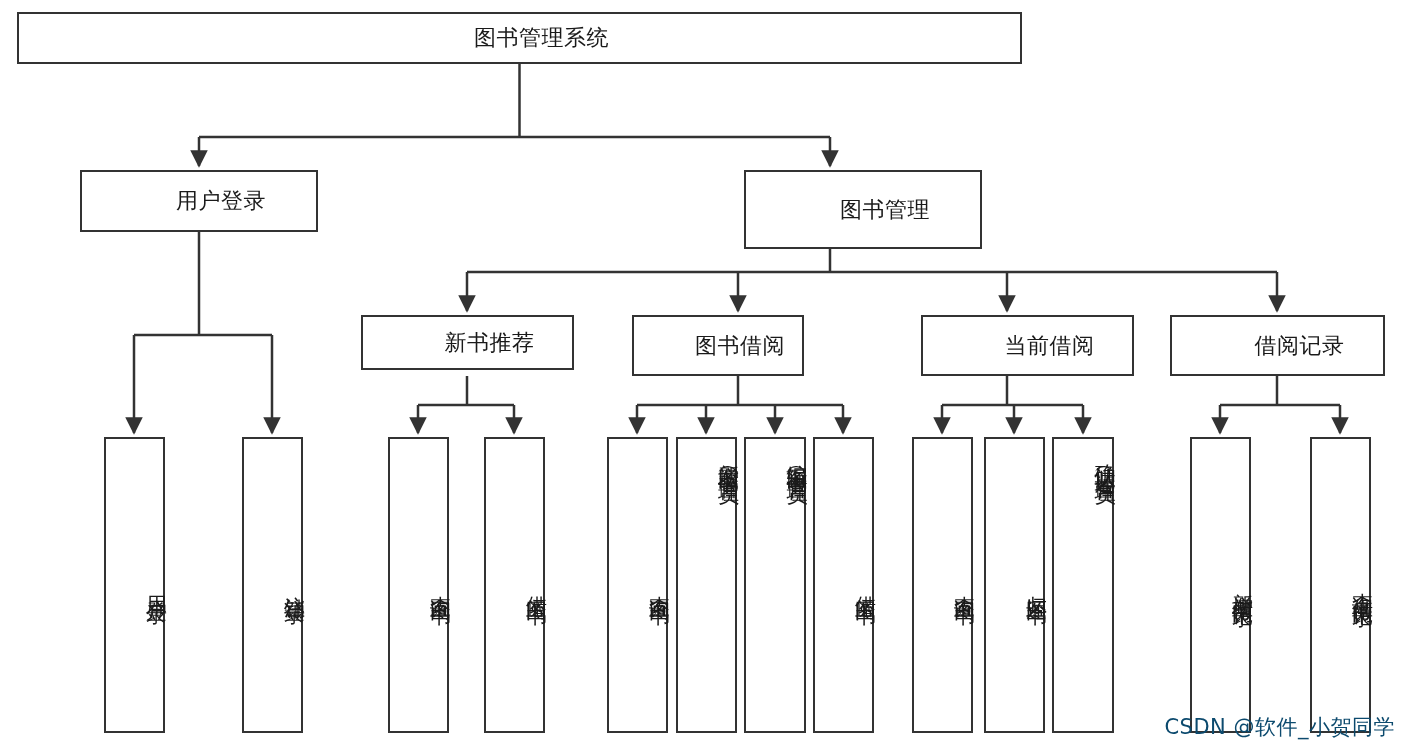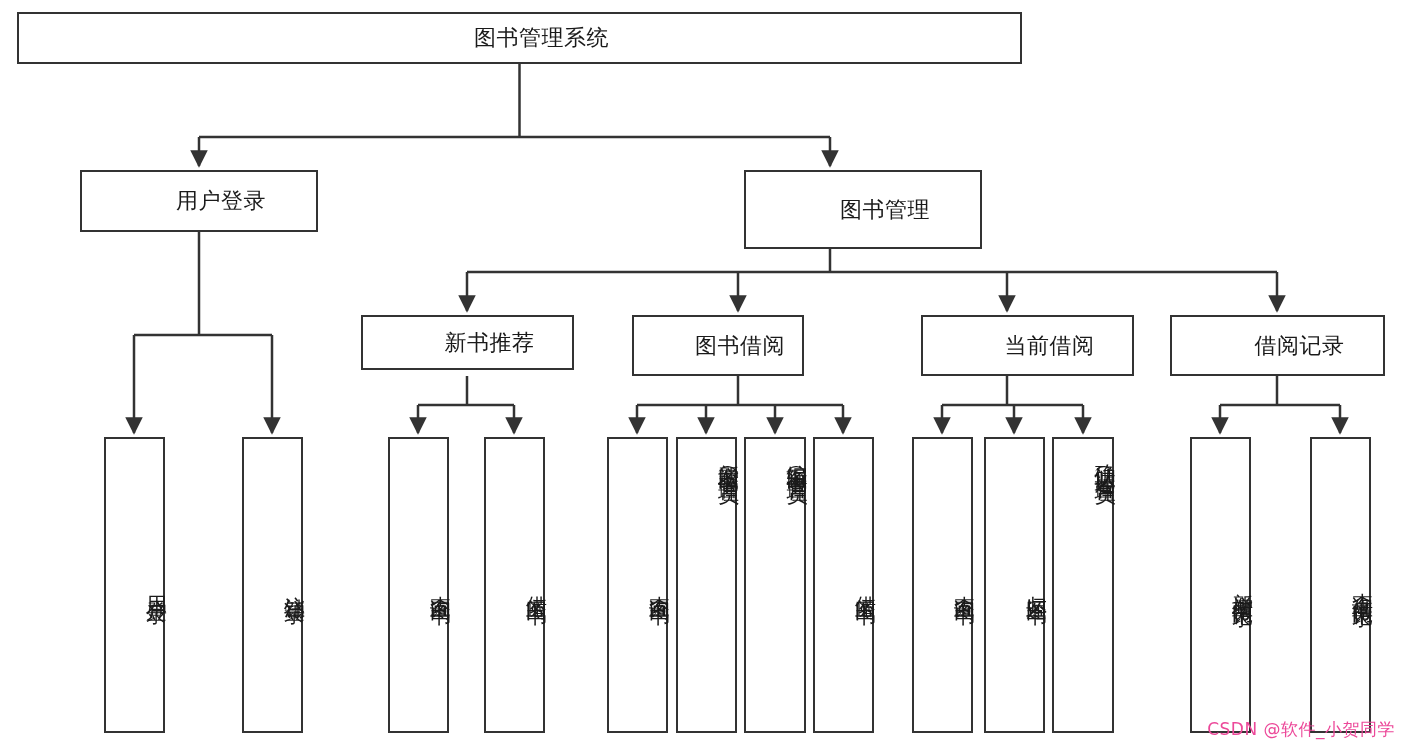--- a/index.html
+++ b/index.html
@@ -51,22 +51,22 @@
     padding-top: 8px;
   }
   .node-box.leaf.center-v {
     align-items: center;
     padding-top: 0;
   }
   .watermark {
     position: absolute;
     right: 10px;
     bottom: 6px;
-    font-size: 17px;
-    color: #ec4899;
+    font-size: 21px;
+    color: #0c4a6e;
     white-space: nowrap;
     letter-spacing: 0.5px;
     pointer-events: none;
   }
 </style>
 </head>
 <body>
 
 <div id="canvas">
 

